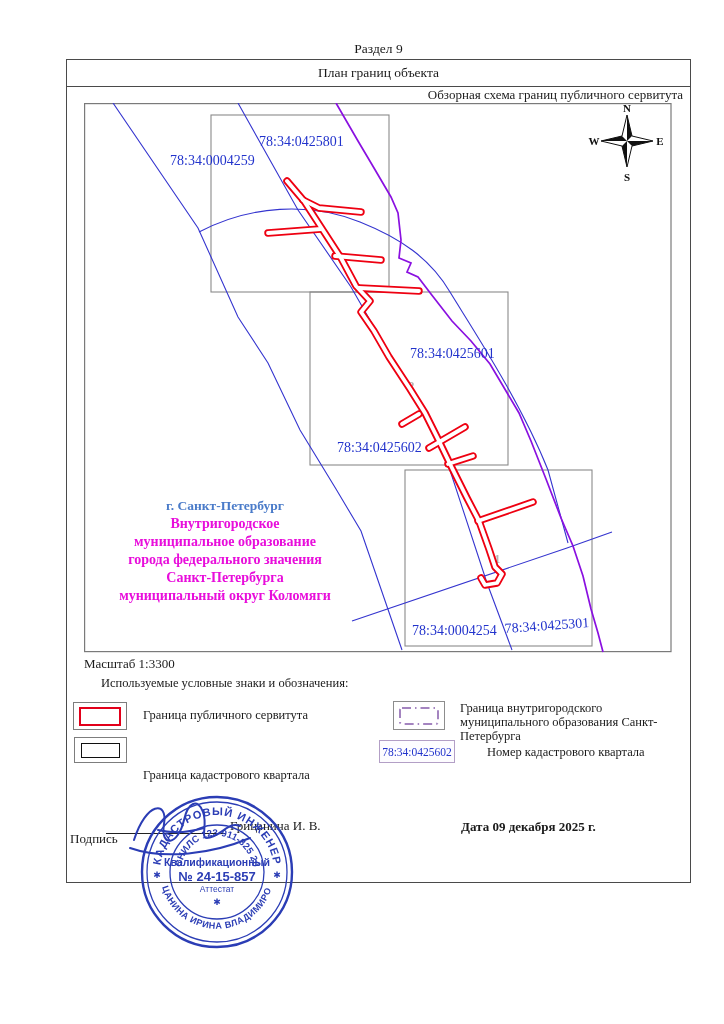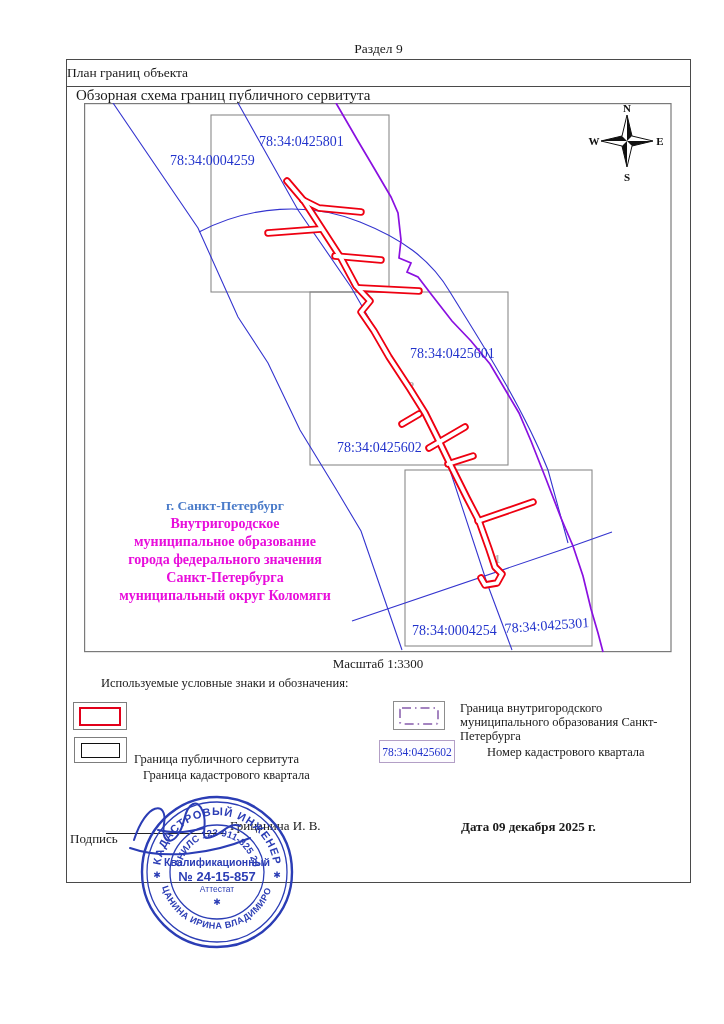--- a/index.html
+++ b/index.html
@@ -5,37 +5,37 @@
   html,body { margin:0; padding:0; }
   body {
     width:724px; height:1024px; background:#ffffff;
     font-family:"Liberation Serif", serif; color:#1a1a1a;
     position:relative; overflow:hidden;
   }
   .abs { position:absolute; }
   .section-title { left:66px; top:41px; width:625px; text-align:center; font-size:13.5px; }
   .doc-frame { left:66px; top:59px; width:623px; height:822px; border:1px solid #4a4a4a; }
   .hdr1 { left:67px; top:60px; width:623px; height:26px; line-height:26px;
-          text-align:left; font-size:13.5px; border-bottom:1px solid #4a4a4a; }
-  .hdr2 { left:76px; top:87px; width:623px; height:16px; line-height:16px;
-          text-align:left; font-size:15px; }
+          text-align:center; font-size:13.5px; border-bottom:1px solid #4a4a4a; }
+  .hdr2 { left:60px; top:87px; width:623px; height:16px; line-height:16px;
+          text-align:right; font-size:13px; }
   .map-svg { left:84px; top:103px; }
-  .scale { left:84px; top:656px; width:588px; text-align:center; font-size:13px; }
+  .scale { left:84px; top:656px; width:588px; font-size:13px; }
   .legend-title { left:70px; top:676px; font-size:12.5px;margin-left:31px; }
   .sym-box { border:1px solid #7d7d7d; display:flex; align-items:center; justify-content:center; background:#fff; }
   .sym-box.b1 { left:73px;  top:702px; width:52px; height:26px; }
   .sym-box.b2 { left:74px;  top:737px; width:51px; height:24px; }
   .sym-box.b3 { left:393px; top:701px; width:50px; height:27px; border-color:#8d8d8d; }
   .red-rect   { width:38px; height:15px; border:2px solid #e2001a; }
   .blk-rect   { width:37px; height:13px; border:1.6px solid #101010; }
   .num-box { left:379px; top:740px; width:74px; height:21px; border:1px solid #b39fc6;
              display:flex; align-items:center; justify-content:center;
              font-size:11.5px; color:#2233cc; background:#fdfcff; }
   .leg-label { font-size:12.5px; line-height:14px; }
-  .l1 { left:134px; top:708px;margin-top:44px; } .l2 { left:143px; top:768px; }
+  .l1 { left:143px; top:708px; } .l2 { left:143px; top:768px; }
   .l3 { left:460px; top:701px; width:216px; } .l4 { left:487px; top:745px; }
   .sig-label { left:70px;  top:819px; font-size:13px;margin-top:12px; }
   .sig-line  { left:106px; top:833px; width:120px; border-bottom:1.2px solid #222; }
   .sig-name  { left:230px; top:818px; font-size:13px; }
   .sig-date  { left:461px; top:819px; font-size:13px;font-weight:bold; }
   .stamp-svg { left:139px; top:794px; }
   .scribble-svg { left:124px; top:790px; }
   .map-svg text { font-family:"Liberation Serif", serif; }
   .stamp-svg text { font-family:"Liberation Sans", sans-serif; fill:#2b3db5; }
 </style>

